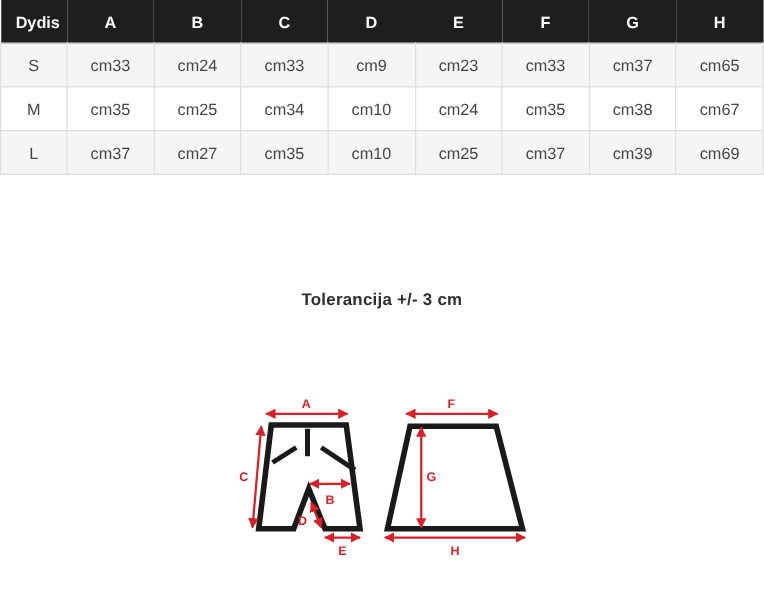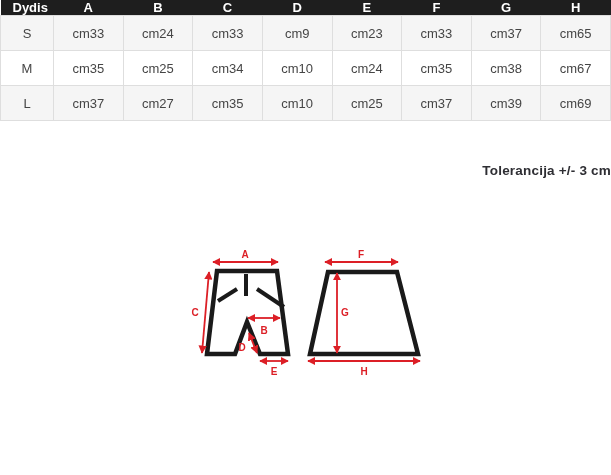--- a/index.html
+++ b/index.html
@@ -7,31 +7,31 @@
     width:611px;height:475px;background:#ffffff;overflow:hidden;
     font-family:"Liberation Sans",sans-serif;
   }
   
   table.size-table{
     width:611px;border-collapse:collapse;table-layout:fixed;
   }
   col.c-size{width:53px;}
   thead th{
     background:#1e1e1e;color:#ffffff;font-size:13px;font-weight:bold;
-    height:15px;text-align:center;border:none;padding:0;
+    height:34px;text-align:center;border:none;padding:0;
   }
   thead th.th-size{text-align:left;padding-left:12px;}
   tbody td{
     border:1px solid #dedede;height:34px;text-align:center;
     font-size:13px;color:#454545;background:#ffffff;padding:0;
   }
   tbody tr.stripe td{background:#f5f5f5;}
   
   .tolerance{
-    margin-top:42px;text-align:right;font-size:13.5px;font-weight:bold;
+    margin-top:92px;text-align:center;font-size:13.5px;font-weight:bold;
     color:#2e2e33;letter-spacing:.2px;
   }
   
   .diagram-wrap{margin-top:66px;text-align:center;}
   .diagram-wrap svg{position:relative;left:9px;display:inline-block;}
   .dim-line{stroke:#dc1f26;stroke-width:1.8;fill:none;}
   .dim-label{fill:#dc1f26;font-family:"Liberation Sans",sans-serif;font-size:10px;font-weight:bold;}
   .garment{stroke:#1a1a1a;stroke-width:4.5;fill:none;stroke-linejoin:miter;}
   .garment-detail{stroke:#1a1a1a;stroke-width:4;fill:none;stroke-linecap:butt;}
 </style>

